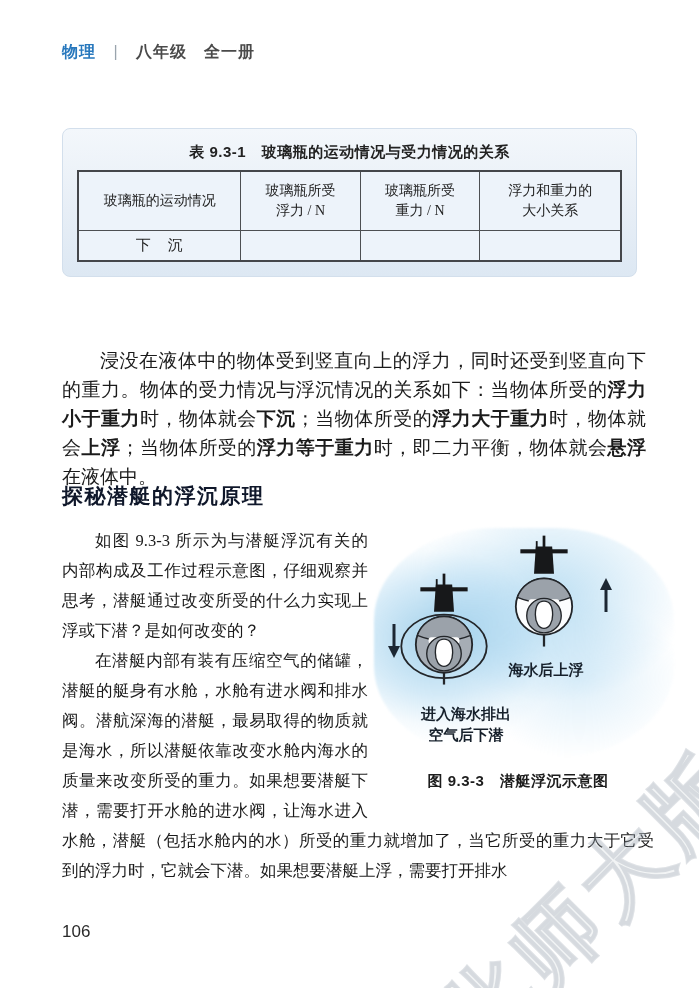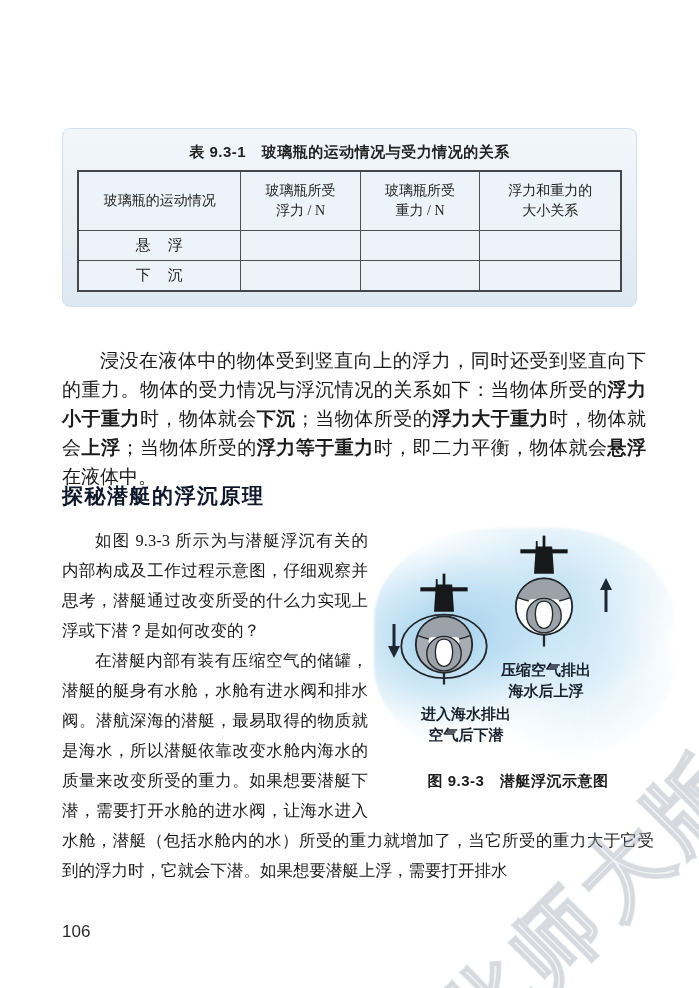--- a/index.html
+++ b/index.html
@@ -105,20 +105,25 @@
     color:rgba(165,175,185,0.14);
     -webkit-text-stroke:2px rgba(150,160,172,0.30);
     white-space:nowrap;pointer-events:none;
   }
 </style>
 </head>
 <body>
 
 <div class="page">
 
+  <div class="hdr">
+    <span class="subject">物理</span>
+    <span class="sep">|</span>
+    <span>八年级　全一册</span>
+  </div>
 
   <div class="table-panel">
     <div class="table-title">表 9.3-1　玻璃瓶的运动情况与受力情况的关系</div>
     <table class="exp">
       <colgroup>
           <col class="c1">
           <col class="c2">
           <col class="c3">
           <col class="c4">
         </colgroup>
@@ -132,26 +137,20 @@
           <div>浮力 / N</div>
         </th>
         <th>
           <div>玻璃瓶所受</div>
           <div>重力 / N</div>
         </th>
         <th>
           <div>浮力和重力的</div>
           <div>大小关系</div>
         </th>
-      </tr>
-      <tr>
-        <td>悬　浮</td>
-        <td></td>
-        <td></td>
-        <td></td>
       </tr>
       <tr>
         <td>下　沉</td>
         <td></td>
         <td></td>
         <td></td>
       </tr>
     </tbody>
       </table>
   </div>
@@ -181,21 +180,20 @@
           </svg>
         </div>
 
         <div class="arrow" style="left:216px;top:44px;">
           <svg width="16" height="40">
             <polygon points="8,2 2,14 14,14" fill="#1c2733"></polygon>
             <line x1="8" y1="12" x2="8" y2="36" stroke="#1c2733" stroke-width="3"></line>
           </svg>
         </div>
         <div class="fig-label" style="left:76px;top:128px;">
-          <div>压缩空气排出</div>
           <div>海水后上浮</div>
         </div>
 
         <div class="sub sub-gray" style="left:12px;top:38px;">
           <svg viewBox="0 0 110 132" width="100" height="120">
             <line class="peri" x1="55" y1="4" x2="55" y2="20"></line>
             <line class="peri2" x1="47" y1="10" x2="47" y2="20"></line>
             <rect x="29" y="19" width="52" height="4.5" fill="#17181a"></rect>
             <polygon points="46,16 64,16 66,46 44,46" fill="#17181a"></polygon>
             <ellipse class="ring" cx="55" cy="84" rx="47" ry="35"></ellipse>

